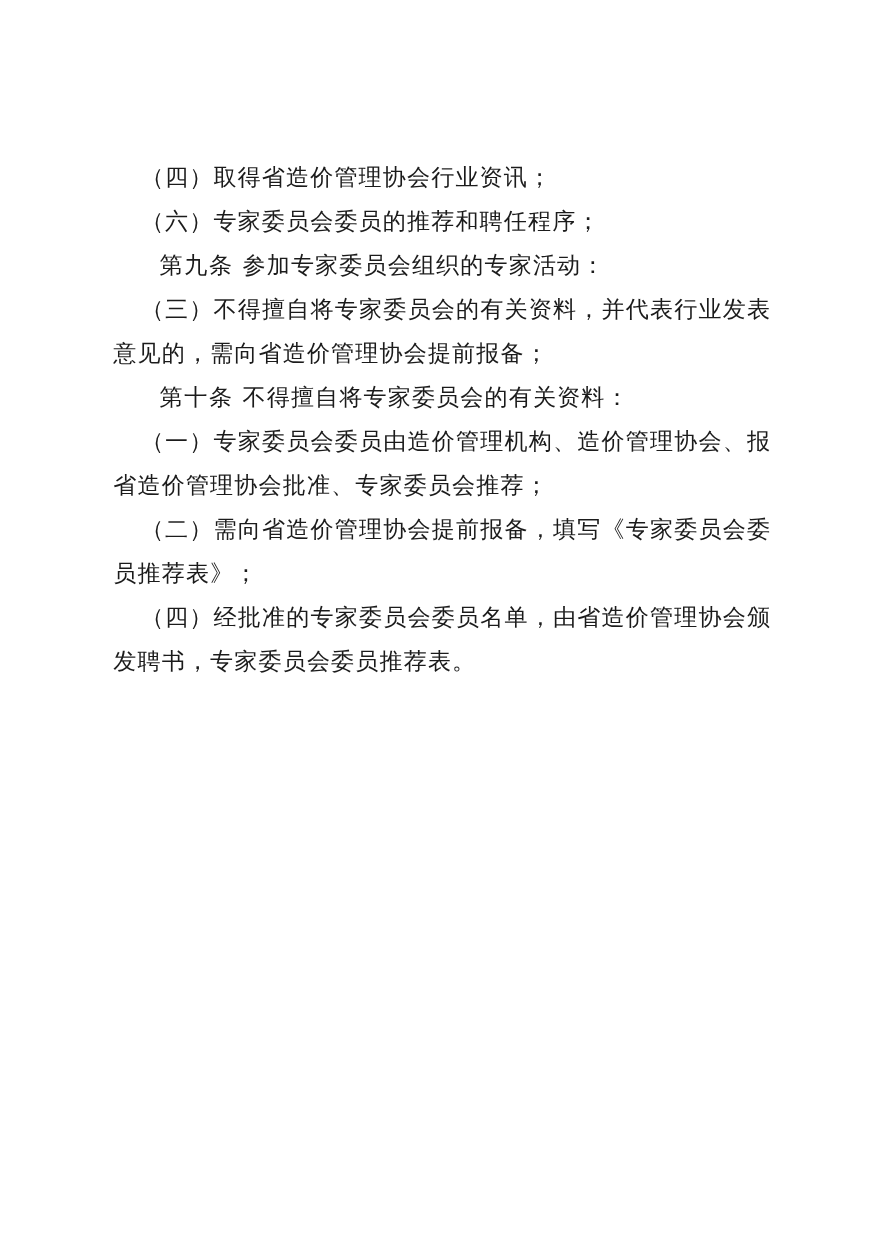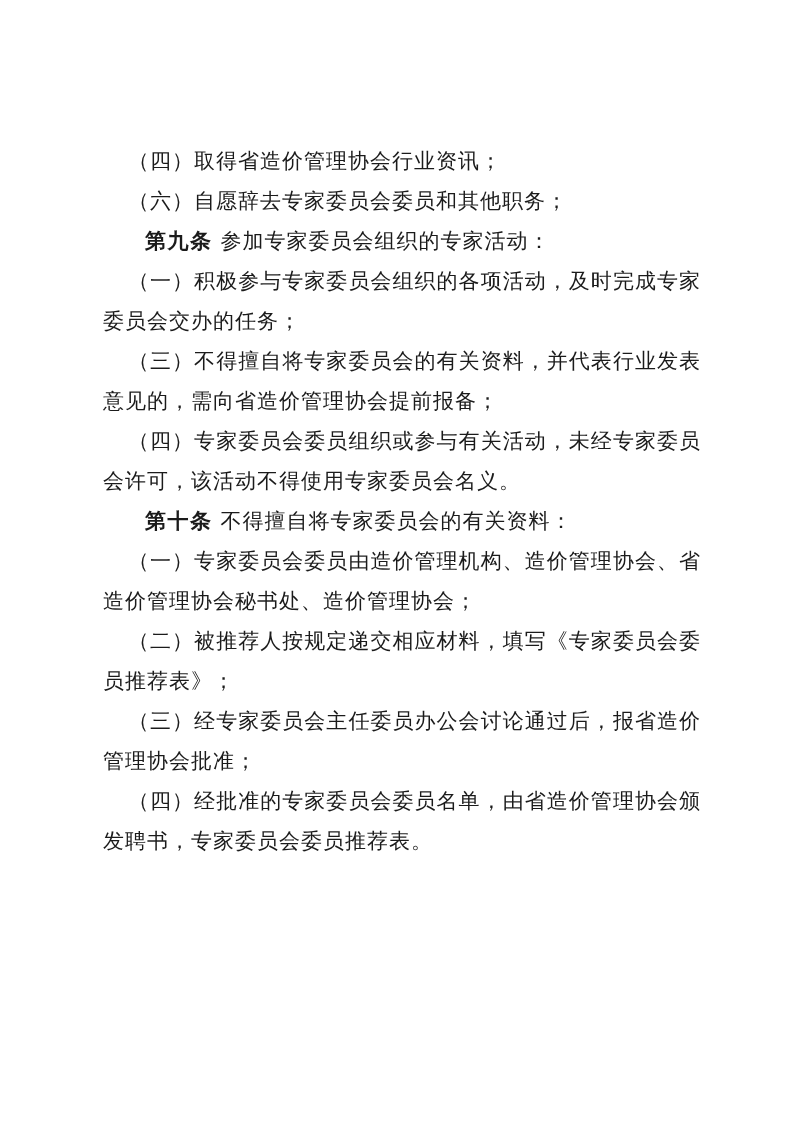--- a/index.html
+++ b/index.html
@@ -21,44 +21,41 @@
     left: 103px; top: 141px;
     width: 598px;
     font-size: 21px;
     line-height: 40px;
     letter-spacing: 1px;
     text-align: justify;
   }
   .para { text-indent: 25px; }
   .para.article { text-indent: 42px; }
   .article-label {
-    font-weight: 700;
+    font-weight: 400;
     font-family: "DejaVu Sans", "Liberation Sans", sans-serif;
     margin-right: 0.38em;
     letter-spacing: 1.5px;
   }
   .page-footer {
     position: absolute;
     left: 104px; top: 1022px;
     font-size: 19px;
     letter-spacing: 3px;
     color: var(--text-color, #1b1b1b);
   }
 </style>
 </head>
 <body>
 
 <div class="page">
   <main class="content" id="paragraphs">
       <p class="para item"><span>（四）取得省造价管理协会行业资讯；</span></p>
-      <p class="para item"><span>（六）自愿辞去专家委员会委员和其他职务；</span></p>
+      <p class="para item"><span>（六）专家委员会委员的推荐和聘任程序；</span></p>
       <p class="para article"><b class="article-label">第九条</b><span>参加专家委员会组织的专家活动：</span></p>
-      <p class="para item"><span>（一）积极参与专家委员会组织的各项活动，及时完成专家委员会交办的任务；</span></p>
       <p class="para item"><span>（三）不得擅自将专家委员会的有关资料，并代表行业发表意见的，需向省造价管理协会提前报备；</span></p>
-      <p class="para item"><span>（四）专家委员会委员组织或参与有关活动，未经专家委员会许可，该活动不得使用专家委员会名义。</span></p>
       <p class="para article"><b class="article-label">第十条</b><span>不得擅自将专家委员会的有关资料：</span></p>
-      <p class="para item"><span>（一）专家委员会委员由造价管理机构、造价管理协会、省造价管理协会秘书处、造价管理协会；</span></p>
-      <p class="para item"><span>（二）被推荐人按规定递交相应材料，填写《专家委员会委员推荐表》；</span></p>
-      <p class="para item"><span>（三）经专家委员会主任委员办公会讨论通过后，报省造价管理协会批准；</span></p>
+      <p class="para item"><span>（一）专家委员会委员由造价管理机构、造价管理协会、报省造价管理协会批准、专家委员会推荐；</span></p>
+      <p class="para item"><span>（二）需向省造价管理协会提前报备，填写《专家委员会委员推荐表》；</span></p>
       <p class="para item"><span>（四）经批准的专家委员会委员名单，由省造价管理协会颁发聘书，专家委员会委员推荐表。</span></p>
     </main>
   <footer class="page-footer">— 4 —</footer>
 </div>
 
 </body></html>

